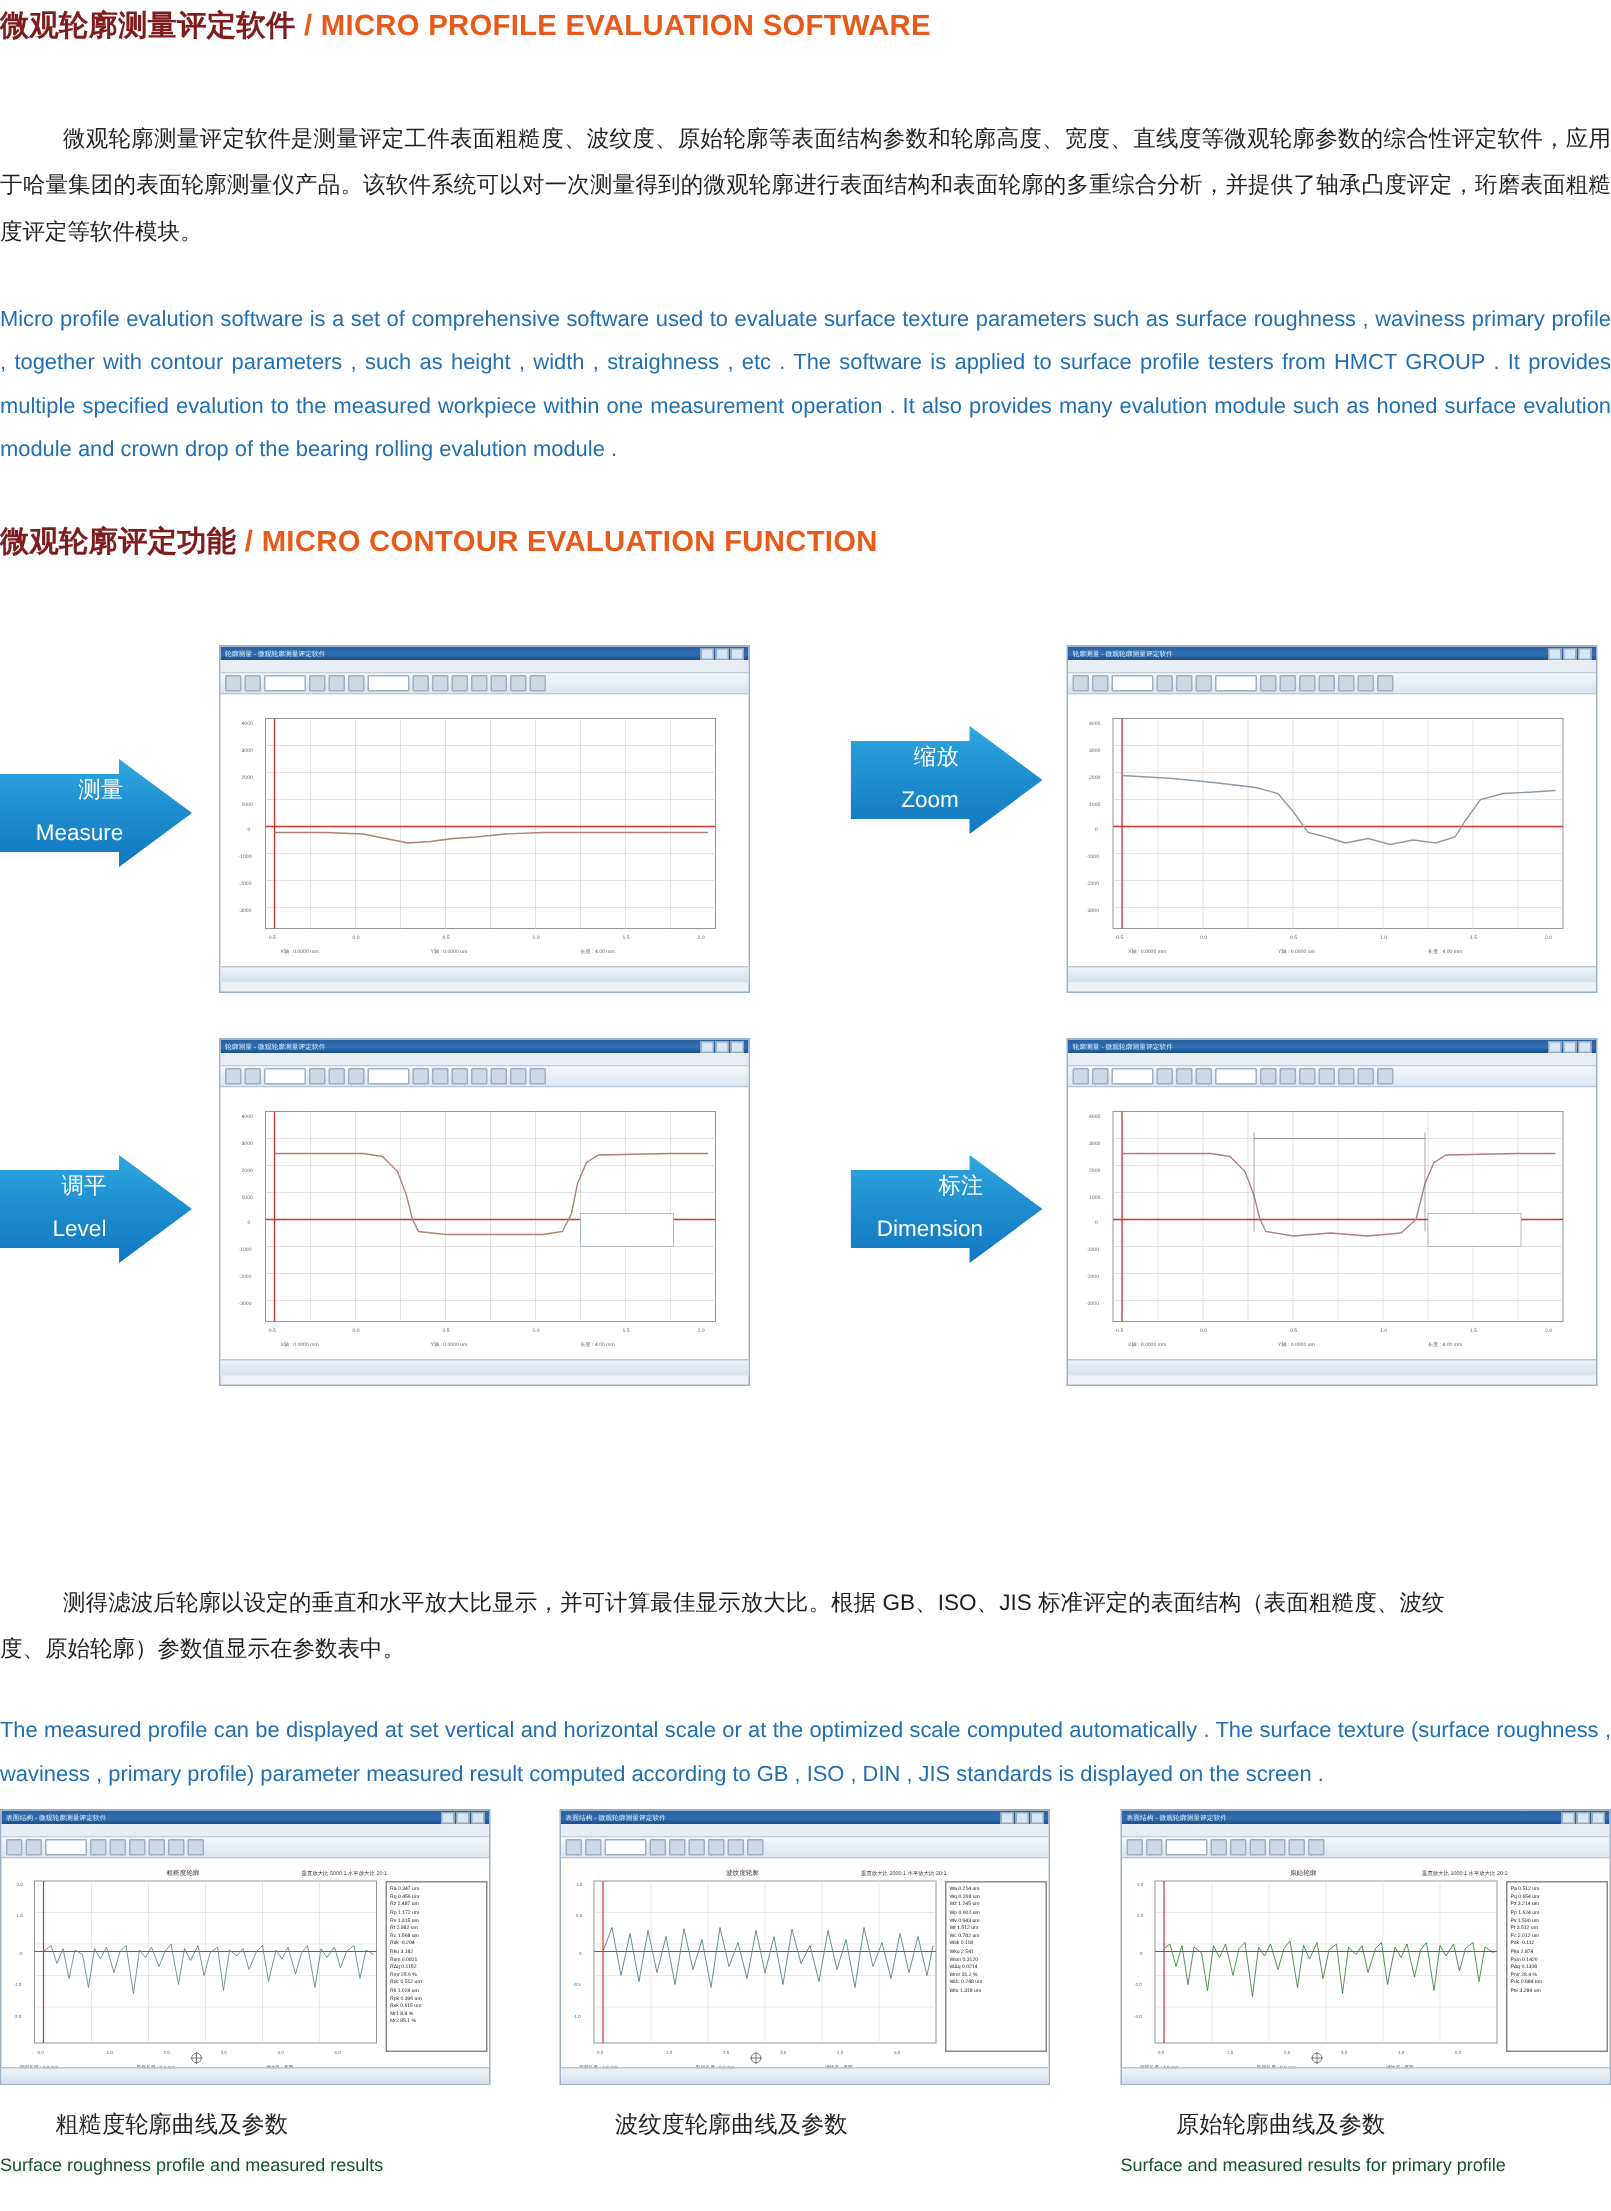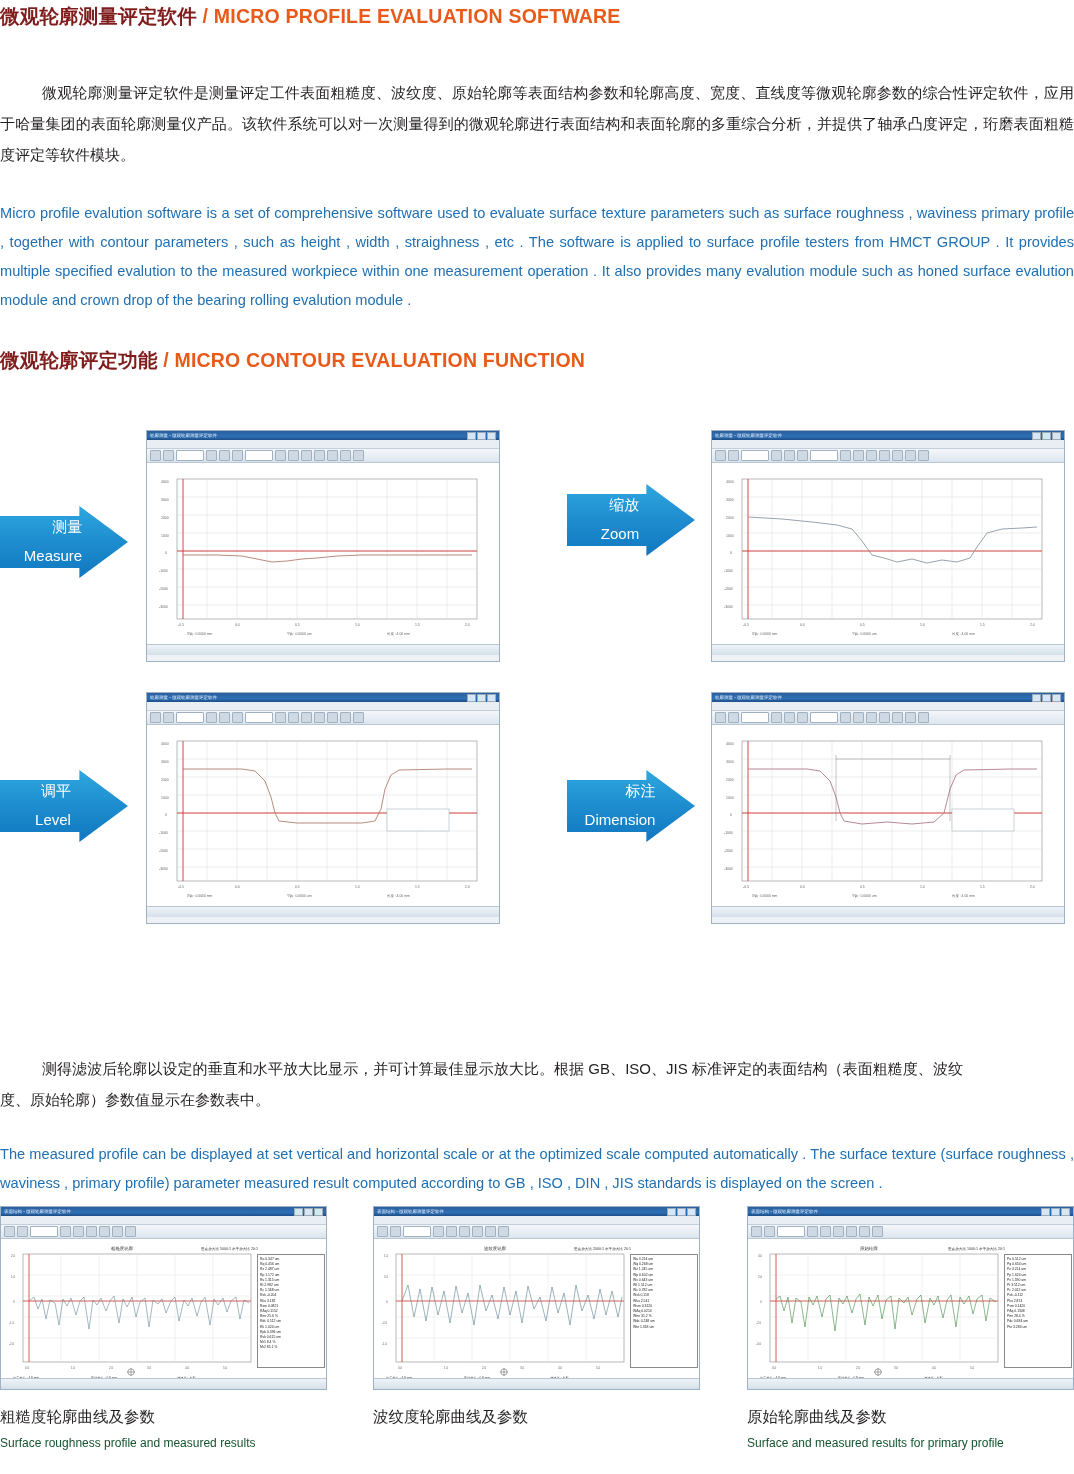--- a/index.html
+++ b/index.html
@@ -95,21 +95,21 @@
   
   #shot5{left:0px;top:1206px;width:327px;height:184px;}
   #shot6{left:373px;top:1206px;width:327px;height:184px;}
   #shot7{left:747px;top:1206px;width:327px;height:184px;}
 
   .param-box{position:absolute;background:#fff;border:1px solid #8a8a8a;font-size:3.4px;color:#222;line-height:5.2px;padding:2px 2px;overflow:hidden;}
   .param-box div{white-space:nowrap;}
 
   
   .cap{position:absolute;}
-  .cap .cn{font-size:15.5px;color:#231f20;line-height:26px;}
+  .cap .cn{font-size:15.5px;color:#231f20;line-height:26px;padding-left:37px;}
   .cap .en{font-size:12px;color:#14532d;line-height:26px;}
   #cap1{left:0px;top:1404px;width:340px;}
   #cap2{left:373px;top:1404px;width:340px;}
   #cap3{left:747px;top:1404px;width:327px;}
 </style>
 </head>
 <body>
 
 <div class="page">
 

